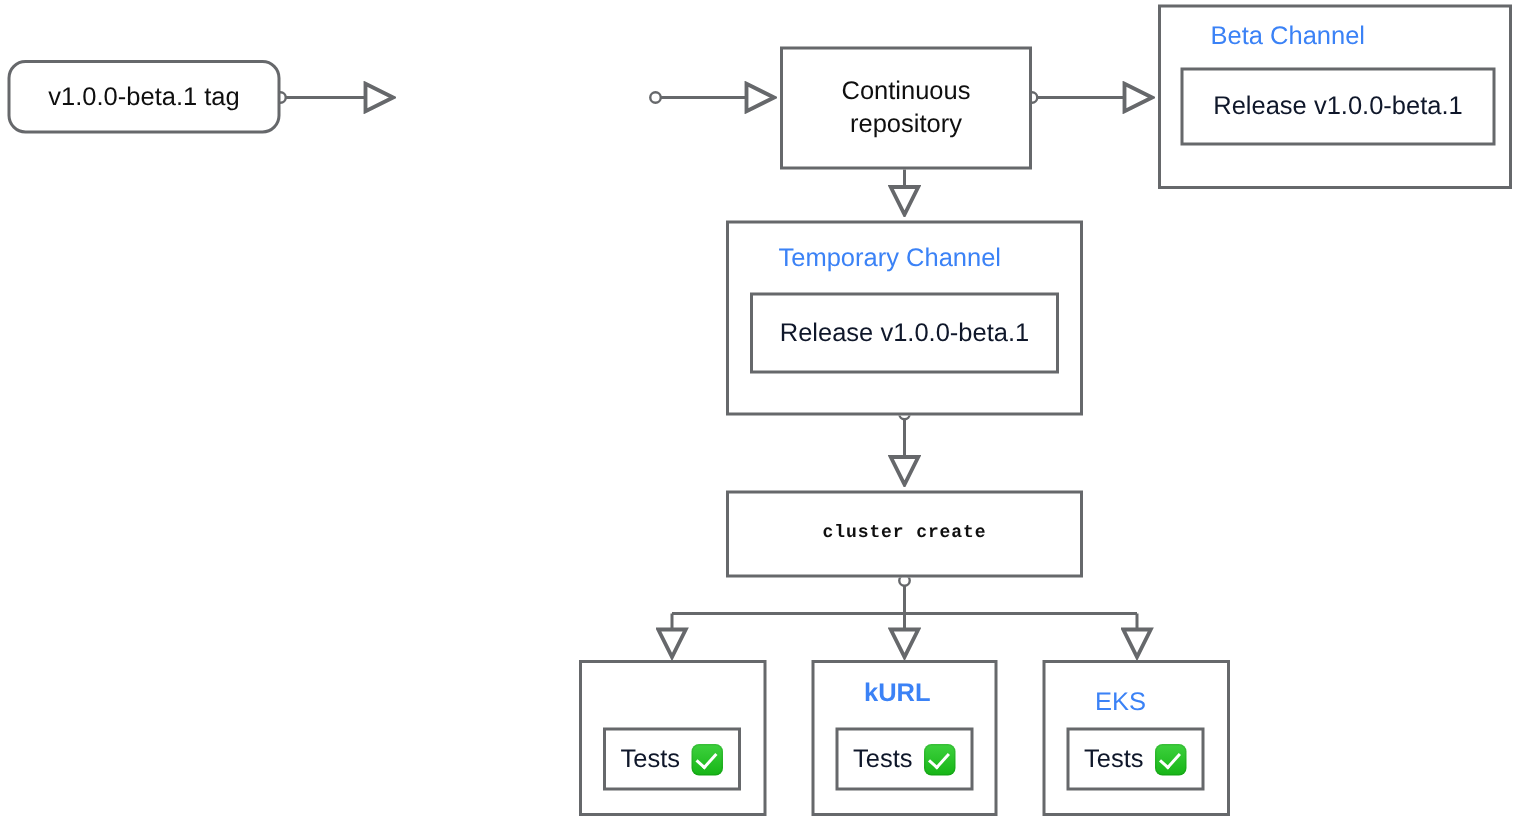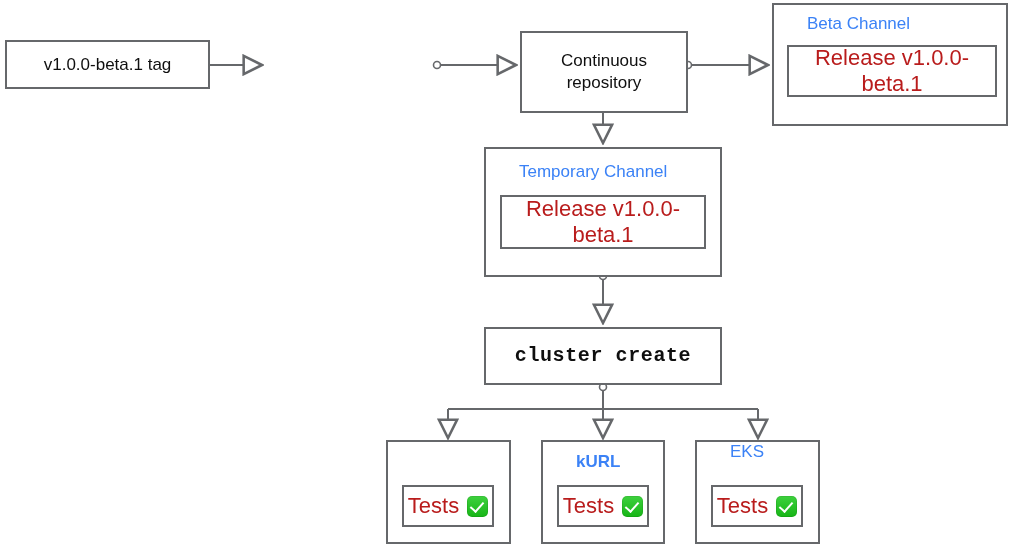--- a/index.html
+++ b/index.html
@@ -36,21 +36,21 @@
     justify-content: center;
     text-align: center;
     color: #0f0f0f;
     font-size: 17px;
     line-height: 1.28;
     z-index: 2;
   }
   .node.mono {
     font-family: "Liberation Mono", "DejaVu Sans Mono", monospace;
     font-weight: bold;
-    font-size: 20px;
+    font-size: 12px;
     letter-spacing: 0.6px;
   }
   
   .group {
     position: absolute;
     box-sizing: border-box;
     background: #ffffff;
     border: 2px solid #66686b;
     z-index: 2;
   }
@@ -65,22 +65,22 @@
   }
   .group-inner {
     position: absolute;
     box-sizing: border-box;
     background: #ffffff;
     border: 2px solid #66686b;
     display: flex;
     align-items: center;
     justify-content: center;
     text-align: center;
-    color: #b91c1c;
-    font-size: 22px;
+    color: #0f172a;
+    font-size: 17px;
   }
   .tests-row {
     display: flex;
     align-items: center;
     justify-content: center;
     gap: 8px;
   }
   .check-badge {
     display: inline-block;
     width: 21px;
@@ -133,21 +133,21 @@
 
       <circle cx="603" cy="387" r="3.5" fill="#ffffff" stroke="#66686b" stroke-width="1.6"></circle>
       <path d="M603,390 L603,409"></path>
       <path d="M448,409 L758,409"></path>
       <line x1="448" y1="409" x2="448" y2="438" marker-end="url(#arrow)"></line>
       <line x1="603" y1="409" x2="603" y2="438" marker-end="url(#arrow)"></line>
       <line x1="758" y1="409" x2="758" y2="438" marker-end="url(#arrow)"></line>
     </g>
   </svg>
 
-  <div class="node" style="left:5px; top:40px; width:205px; height:49px;">
+  <div class="node" style="left:5px; top:40px; width:182px; height:49px;border-radius:12px;">
     <span>v1.0.0-beta.1 tag</span>
   </div>
 
 
   <div class="node" style="left:520px; top:31px; width:168px; height:82px;">
     <span>
       <span>Continuous</span><br>
       <span>repository</span>
     </span>
   </div>
@@ -183,21 +183,21 @@
     <div class="group-title" style="top:10px;font-weight:bold;">kURL</div>
     <div class="group-inner" style="left:14px; top:43px; width:92px; height:42px;">
       <span class="tests-row">
         <span>Tests</span>
         <span class="check-badge"></span>
       </span>
     </div>
   </div>
 
   <div class="group" style="left:695px; top:440px; width:125px; height:104px;">
-    <div class="group-title" style="top:0;">EKS</div>
+    <div class="group-title" style="top:16px;">EKS</div>
     <div class="group-inner" style="left:14px; top:43px; width:92px; height:42px;">
       <span class="tests-row">
         <span>Tests</span>
         <span class="check-badge"></span>
       </span>
     </div>
   </div>
 
 </div>
 

